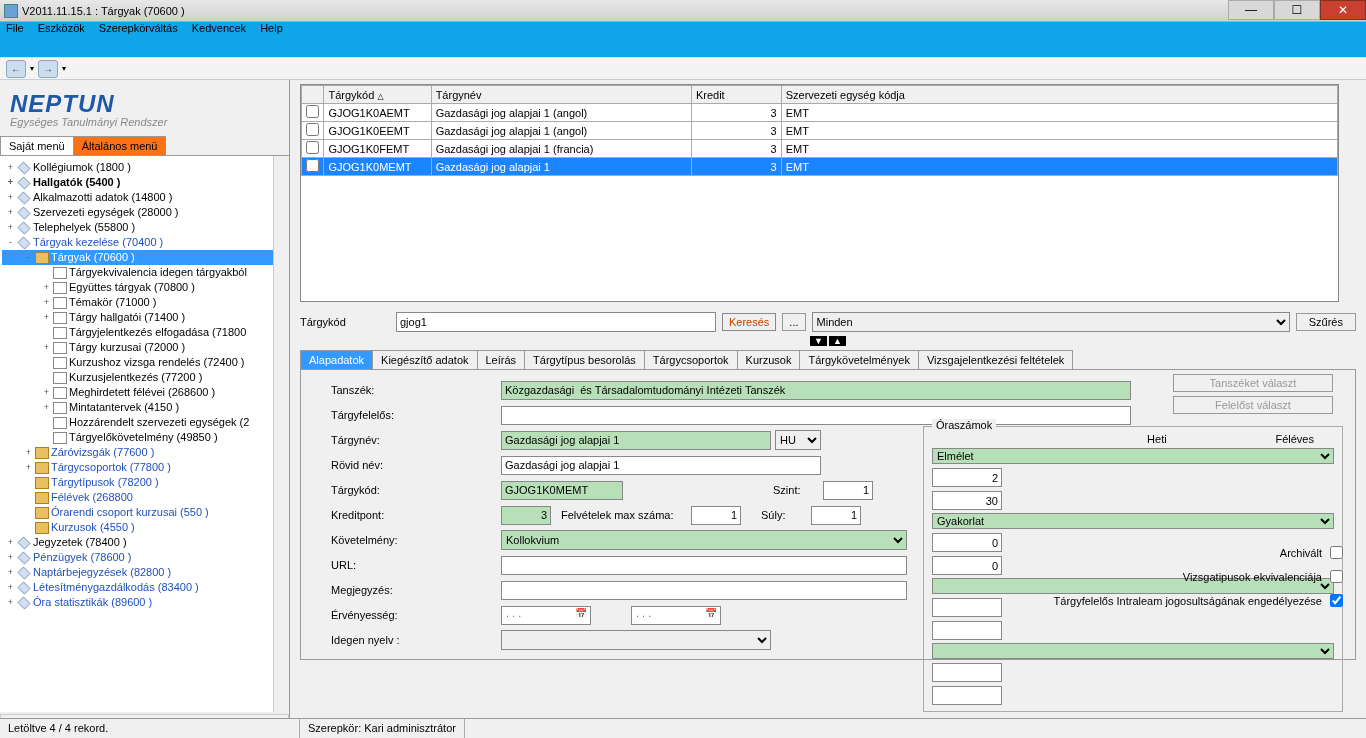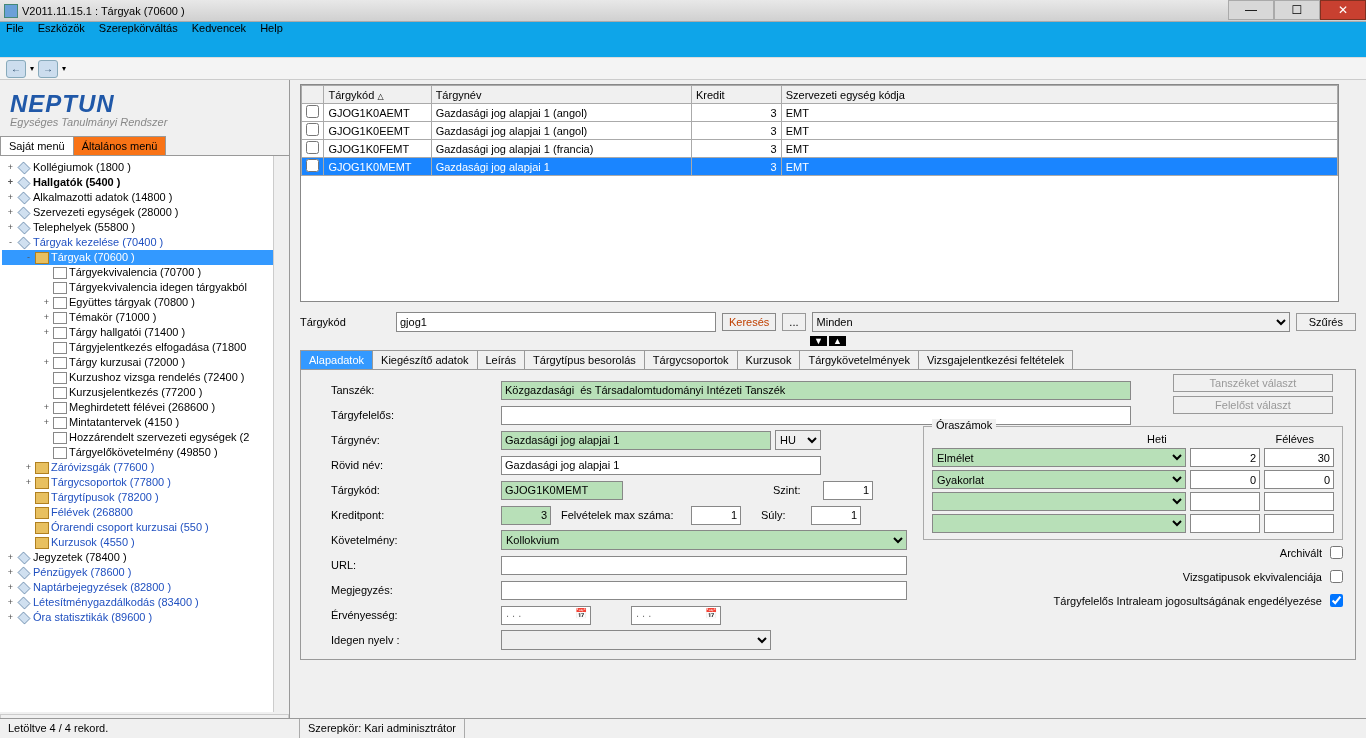--- a/index.html
+++ b/index.html
@@ -93,21 +93,21 @@
 .finput.green{background:#b8e0b8;}
 .w-long{width:630px;}
 .w-med{width:270px;}
 .w-tiny{width:50px;text-align:right;}
 .form-right{position:absolute;right:12px;top:4px;width:170px;}
 .form-right .btn{width:160px;margin-bottom:4px;}
 .ora-box{position:absolute;right:12px;top:56px;width:420px;border:1px solid #aaa;padding:6px 8px 6px 8px;}
 .ora-title{position:absolute;top:-8px;left:8px;background:#f0f0f0;padding:0 4px;}
 .ora-head{display:flex;}
 .ora-head div{flex:1;text-align:left;padding-left:4px;}
-.ora-row{display:flex;margin-top:3px;gap:4px;}
+.ora-row{display:flex;margin-top:3px;gap:4px;flex-direction:column;}
 .ora-row select{flex:1.2;height:19px;border:1px solid #888;background:#b8e0b8;}
 .ora-row input{width:70px;height:19px;border:1px solid #888;text-align:right;padding-right:3px;}
 .chk-row{position:absolute;right:12px;display:flex;align-items:center;gap:8px;}
 .chk1{top:176px;}
 .chk2{top:200px;}
 .chk3{top:224px;}
 .date-inp{border:1px solid #888;height:19px;width:90px;background:#fff;padding:0 16px 0 4px;position:relative;display:inline-block;color:#777;}
 .date-inp::after{content:"📅";position:absolute;right:2px;top:1px;font-size:10px;}
 
 
@@ -191,25 +191,20 @@
         </div>
         <div class="tree-row link" style="padding-left: 4px;">
           <span class="tw">-</span>
           <span class="ti ti-diamond"></span>
           <span>Tárgyak kezelése (70400 )</span>
         </div>
         <div class="tree-row sel link" style="padding-left: 22px;">
           <span class="tw">-</span>
           <span class="ti ti-folder"></span>
           <span>Tárgyak (70600  )</span>
-        </div>
-        <div class="tree-row" style="padding-left: 40px;">
-          <span class="tw"> </span>
-          <span class="ti ti-page"></span>
-          <span>Tárgyekvivalencia (70700 )</span>
         </div>
         <div class="tree-row" style="padding-left: 40px;">
           <span class="tw"> </span>
           <span class="ti ti-page"></span>
           <span>Tárgyekvivalencia idegen tárgyakból </span>
         </div>
         <div class="tree-row" style="padding-left: 40px;">
           <span class="tw">+</span>
           <span class="ti ti-page"></span>
           <span>Együttes tárgyak (70800 )</span>

